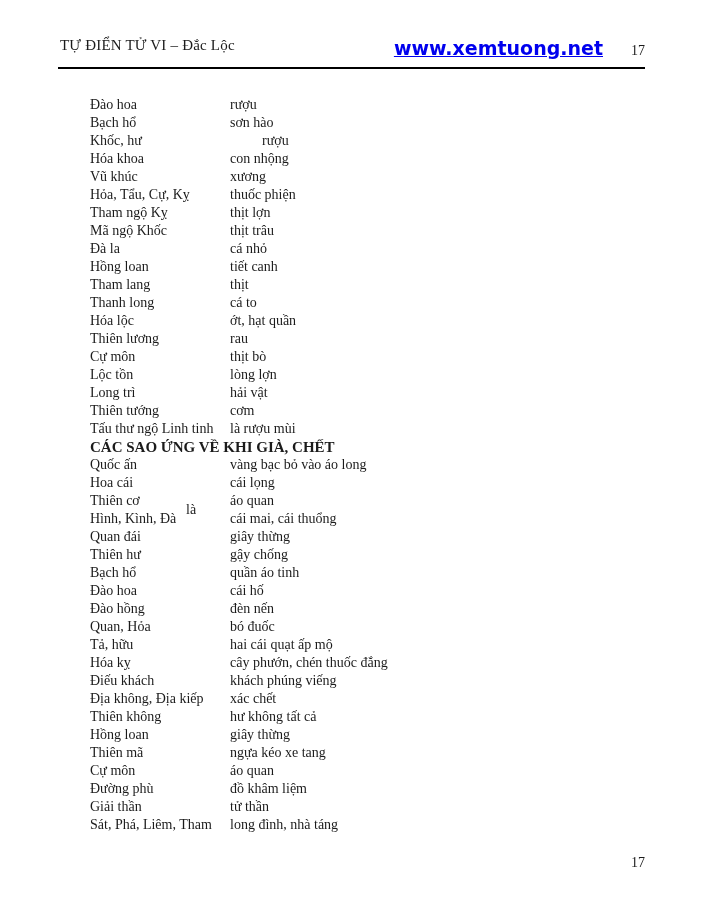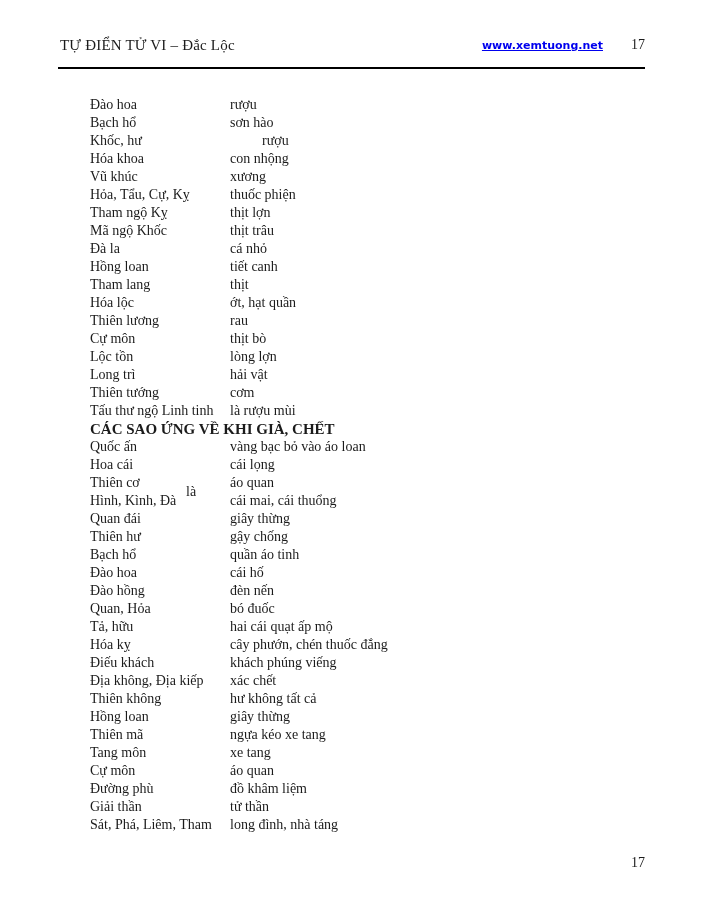--- a/index.html
+++ b/index.html
@@ -17,21 +17,21 @@
     top: 37px; left: 60px; width: 585px; height: 22px;
     display: flex;
     align-items: flex-start;
     justify-content: space-between;
   }
   .doc-title { font-size: 15px; letter-spacing: 0.2px; white-space: nowrap; }
   .header-right { display: flex; align-items: baseline; gap: 28px; }
   .site-link {
     font-family: "DejaVu Sans", "Liberation Sans", sans-serif;
     font-weight: bold;
-    font-size: 11px;
+    font-size: 19px;
     color: #0000ee;
     text-decoration: underline;
     white-space: nowrap;
     cursor: pointer;
   }
   .page-num { font-size: 14px; }
   .rule {
     position: absolute;
     top: 67px; left: 58px; width: 587px; height: 2px;
     background: #000000;
@@ -116,20 +116,24 @@
         </div>
         <div class="row">
           <span class="term">Hồng loan</span>
           <span class="meaning">tiết canh</span>
         </div>
         <div class="row">
           <span class="term">Tham lang</span>
           <span class="meaning">thịt</span>
         </div>
         <div class="row">
+          <span class="term">Thanh long</span>
+          <span class="meaning">cá to</span>
+        </div>
+        <div class="row">
           <span class="term">Hóa lộc</span>
           <span class="meaning">ớt, hạt quần</span>
         </div>
         <div class="row">
           <span class="term">Thiên lương</span>
           <span class="meaning">rau</span>
         </div>
         <div class="row">
           <span class="term">Cự môn</span>
           <span class="meaning">thịt bò</span>
@@ -148,21 +152,21 @@
         </div>
         <div class="row">
           <span class="term">Tấu thư ngộ Linh tinh</span>
           <span class="meaning">là rượu mùi</span>
         </div>
       </div>
     <div class="section-heading">CÁC SAO ỨNG VỀ KHI GIÀ, CHẾT</div>
     <div>
         <div class="row">
           <span class="term">Quốc ấn<span class="mid">là</span></span>
-          <span class="meaning">vàng bạc bỏ vào áo loan</span>
+          <span class="meaning">vàng bạc bỏ vào áo long</span>
         </div>
         <div class="row">
           <span class="term">Hoa cái</span>
           <span class="meaning">cái lọng</span>
         </div>
         <div class="row">
           <span class="term">Thiên cơ</span>
           <span class="meaning">áo quan</span>
         </div>
         <div class="row">
@@ -213,24 +217,20 @@
           <span class="term">Thiên không</span>
           <span class="meaning">hư không tất cả</span>
         </div>
         <div class="row">
           <span class="term">Hồng loan</span>
           <span class="meaning">giây thừng</span>
         </div>
         <div class="row">
           <span class="term">Thiên mã</span>
           <span class="meaning">ngựa kéo xe tang</span>
-        </div>
-        <div class="row">
-          <span class="term">Tang môn</span>
-          <span class="meaning">xe tang</span>
         </div>
         <div class="row">
           <span class="term">Cự môn</span>
           <span class="meaning">áo quan</span>
         </div>
         <div class="row">
           <span class="term">Đường phù</span>
           <span class="meaning">đồ khâm liệm</span>
         </div>
         <div class="row">

